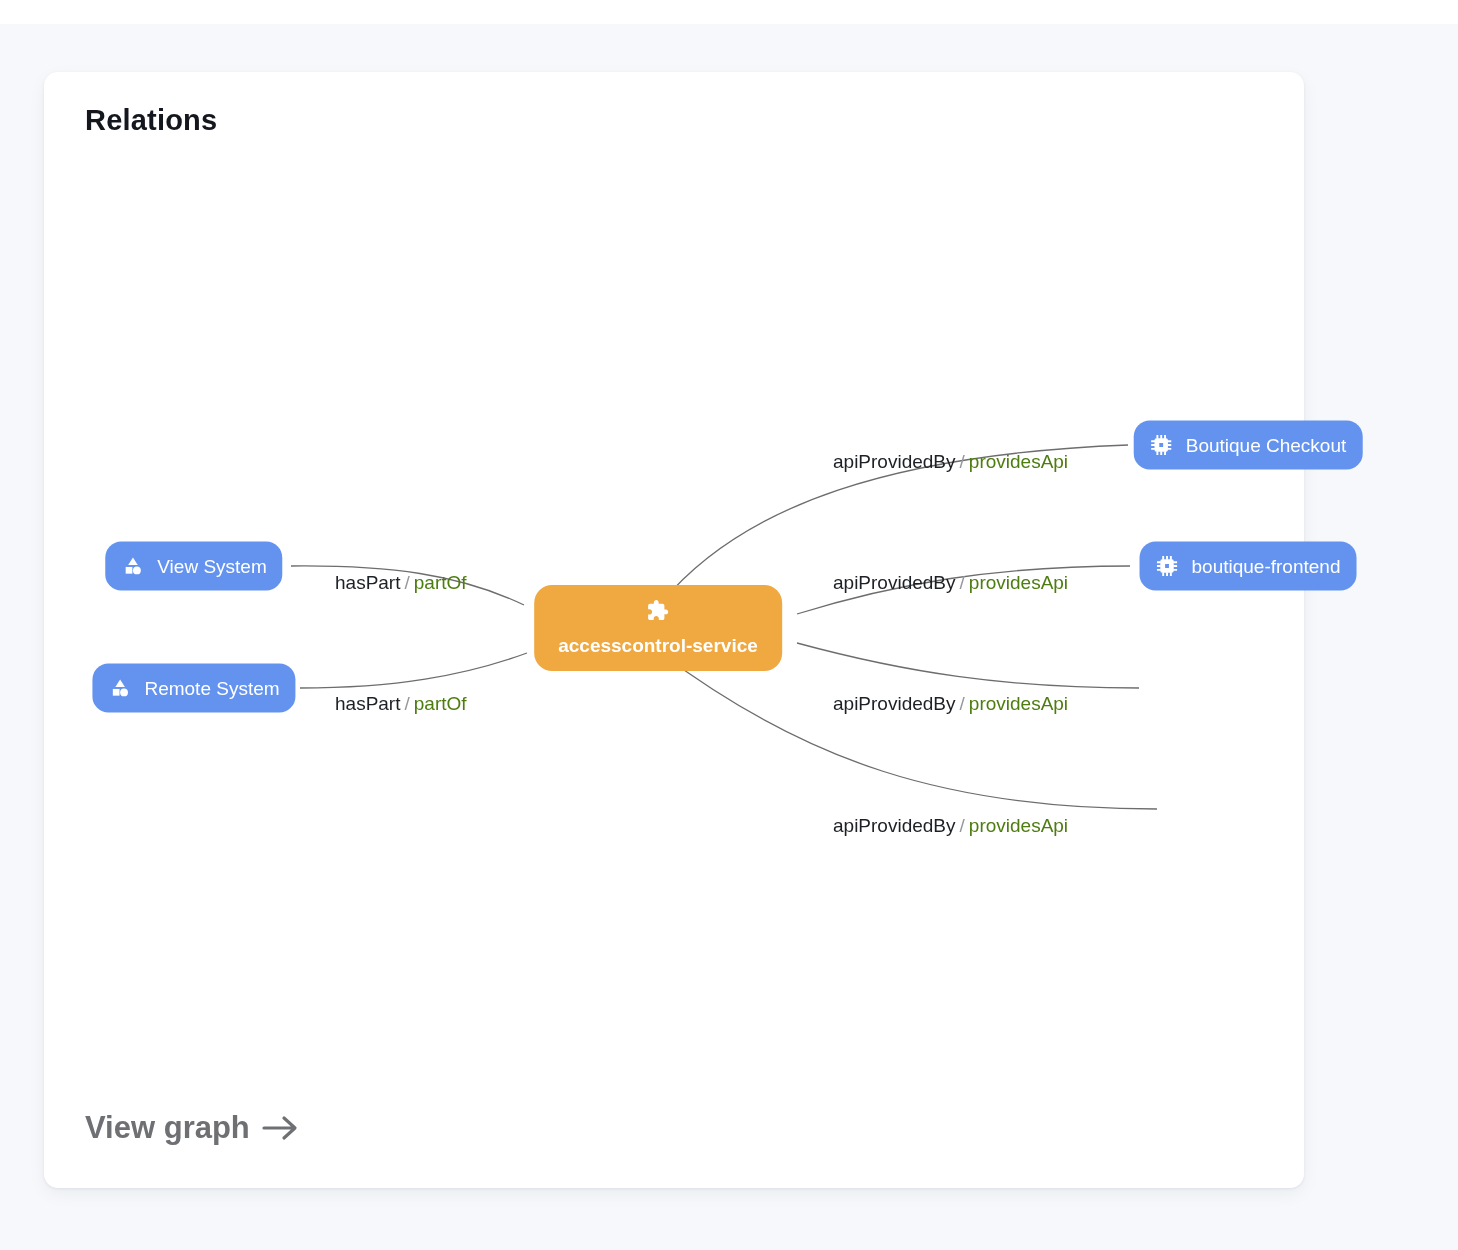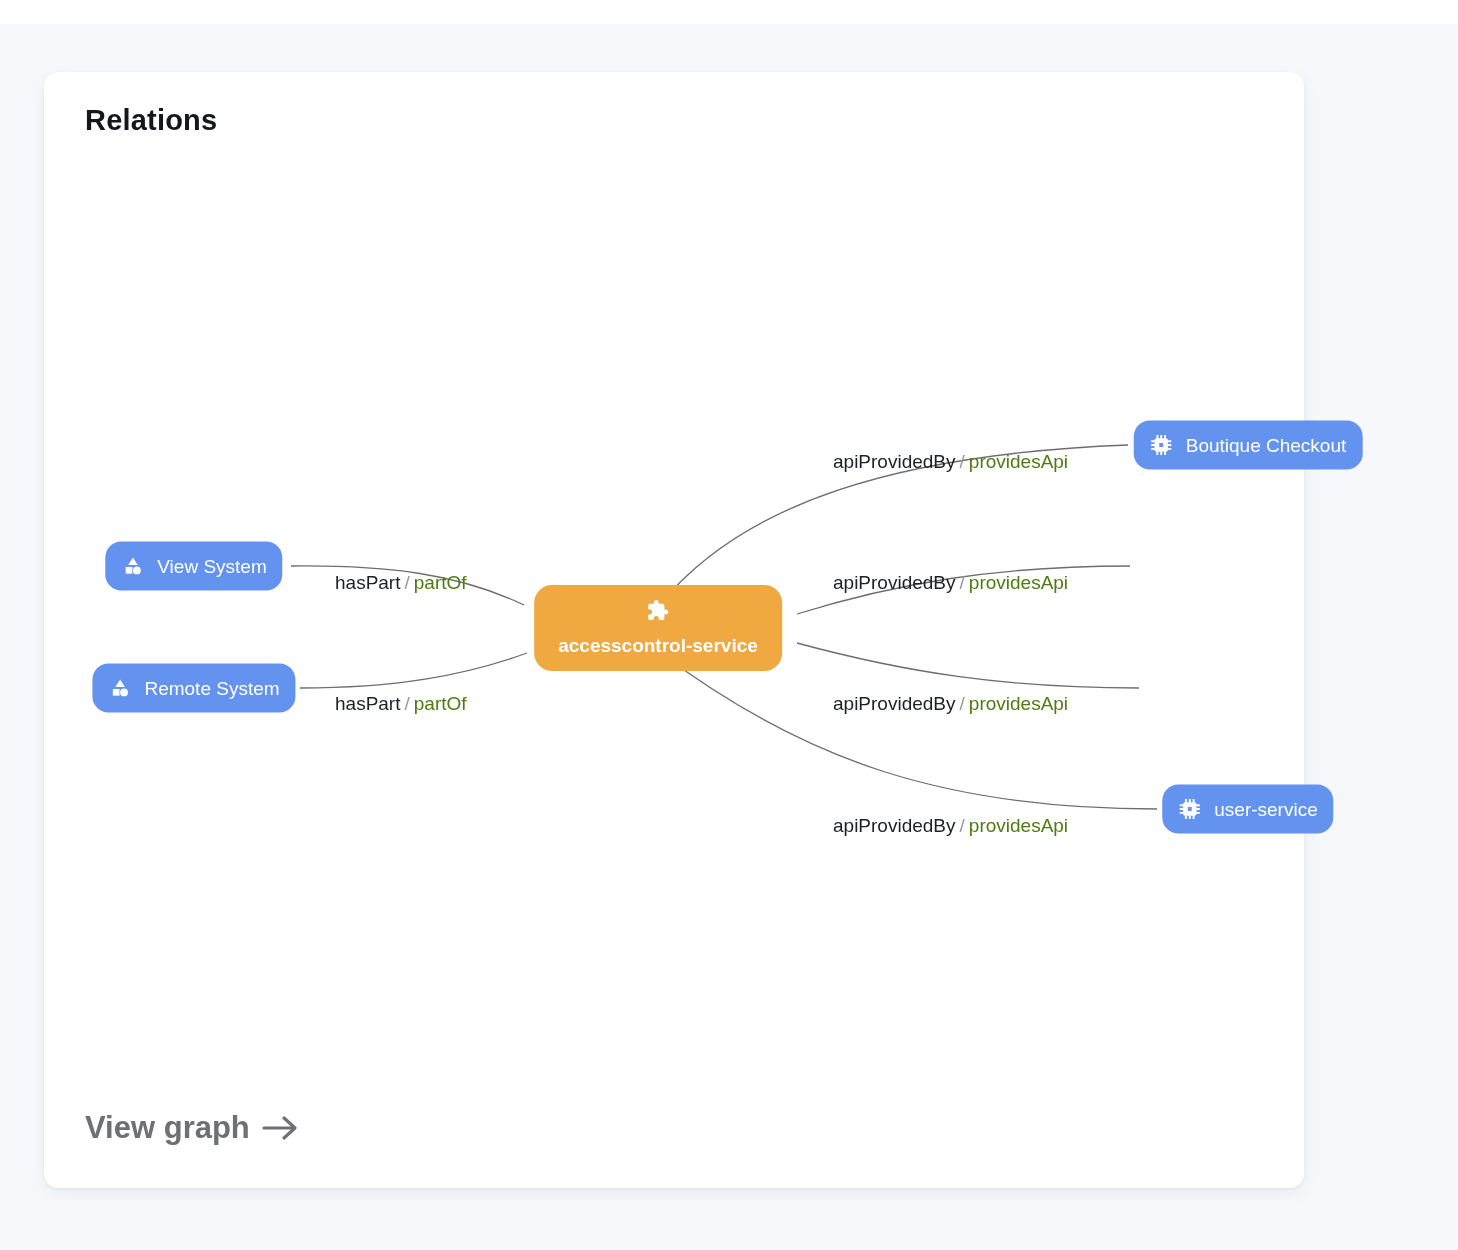--- a/index.html
+++ b/index.html
@@ -172,28 +172,28 @@
 
     <div class="node blue" style="left:1204px; top:373px">
       <span class="nicon">
         <svg viewBox="0 0 24 24">
             <path stroke="#fff" stroke-width="2" d="M8 1.5v4M12 1.5v4M16 1.5v4M8 18.5v4M12 18.5v4M16 18.5v4M1.5 8h4M1.5 12h4M1.5 16h4M18.5 8h4M18.5 12h4M18.5 16h4"></path>
             <path fill="#fff" fill-rule="evenodd" d="M7 5h10a2 2 0 0 1 2 2v10a2 2 0 0 1-2 2H7a2 2 0 0 1-2-2V7a2 2 0 0 1 2-2zm3 5v4h4v-4h-4z"></path>
           </svg>
       </span>
       <span class="nlabel">Boutique Checkout</span>
     </div>
-    <div class="node blue" style="left:1204px; top:737px">
+    <div class="node blue" style="left:1204px; top:494px">
       <span class="nicon">
         <svg viewBox="0 0 24 24">
             <path stroke="#fff" stroke-width="2" d="M8 1.5v4M12 1.5v4M16 1.5v4M8 18.5v4M12 18.5v4M16 18.5v4M1.5 8h4M1.5 12h4M1.5 16h4M18.5 8h4M18.5 12h4M18.5 16h4"></path>
             <path fill="#fff" fill-rule="evenodd" d="M7 5h10a2 2 0 0 1 2 2v10a2 2 0 0 1-2 2H7a2 2 0 0 1-2-2V7a2 2 0 0 1 2-2zm3 5v4h4v-4h-4z"></path>
           </svg>
       </span>
-      <span class="nlabel">user-service</span>
+      <span class="nlabel">boutique-frontend</span>
     </div>
 
   </div>
 
   <a class="view-graph">
     <span>View graph</span>
     <span>
       <svg width="36" height="28" viewBox="0 0 36 28" fill="none">
           <path d="M2 14h30M22 4l11 10-11 10" stroke="#6e7073" stroke-width="3.2" stroke-linecap="round" stroke-linejoin="round"></path>
         </svg>

